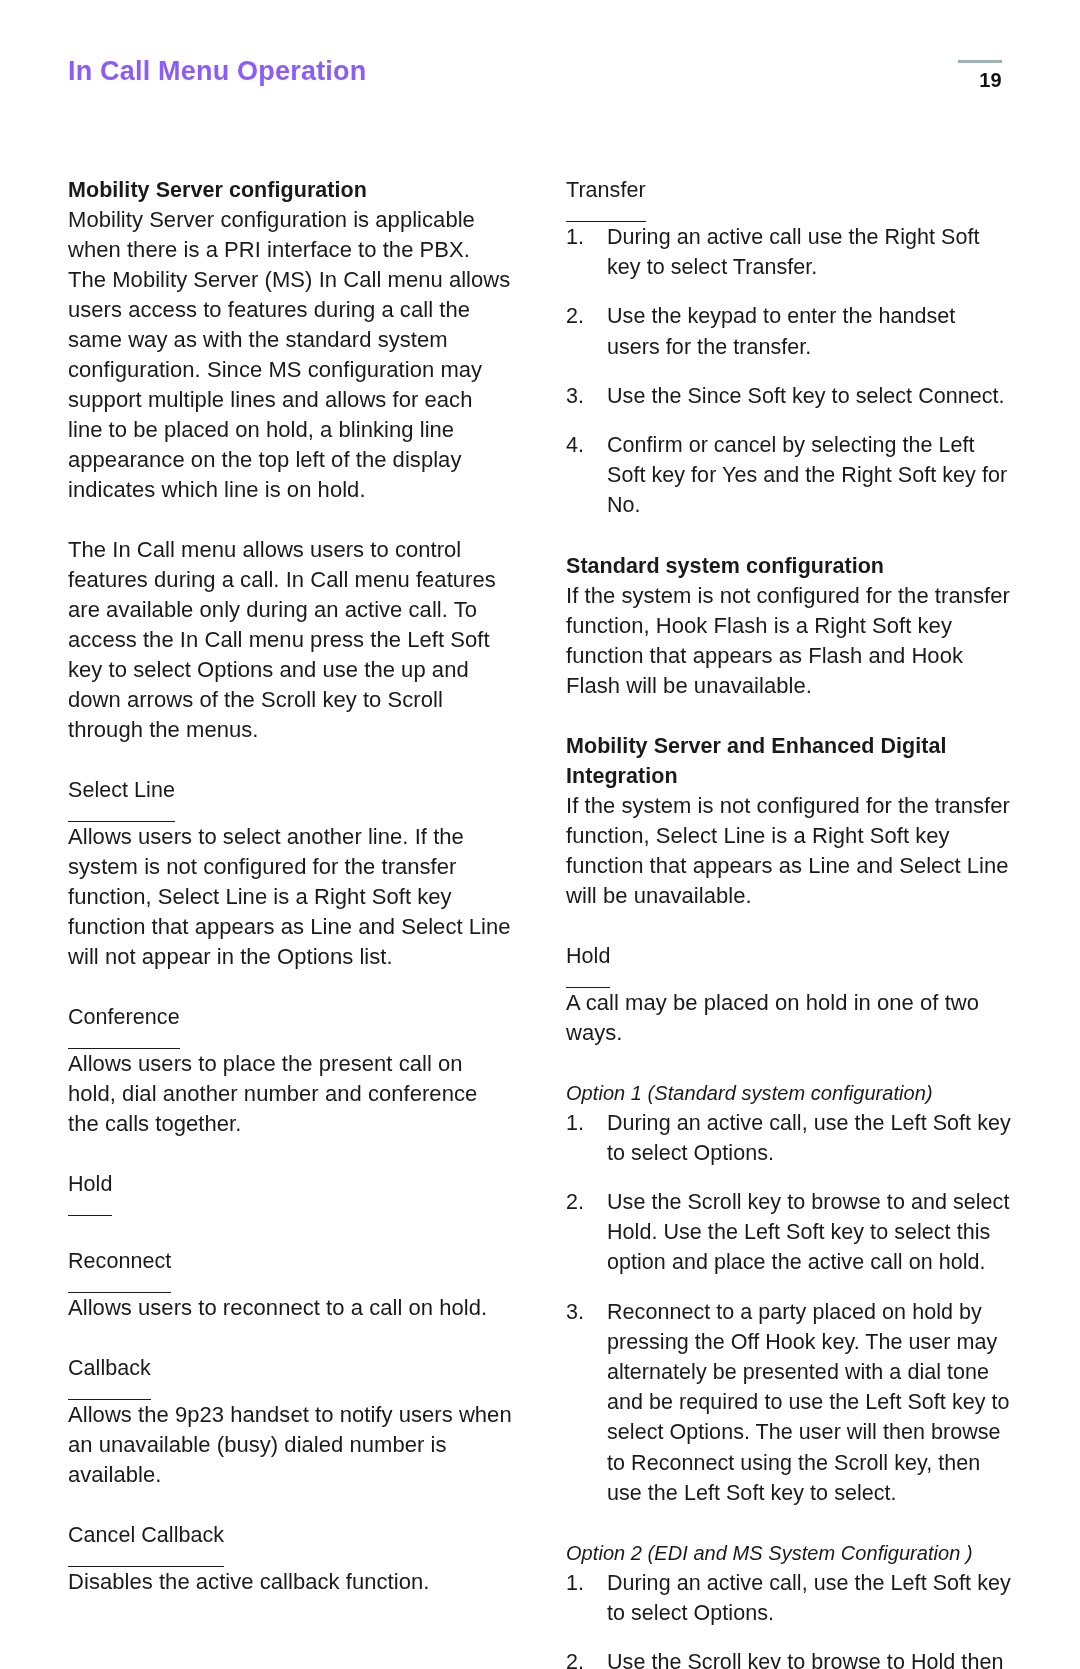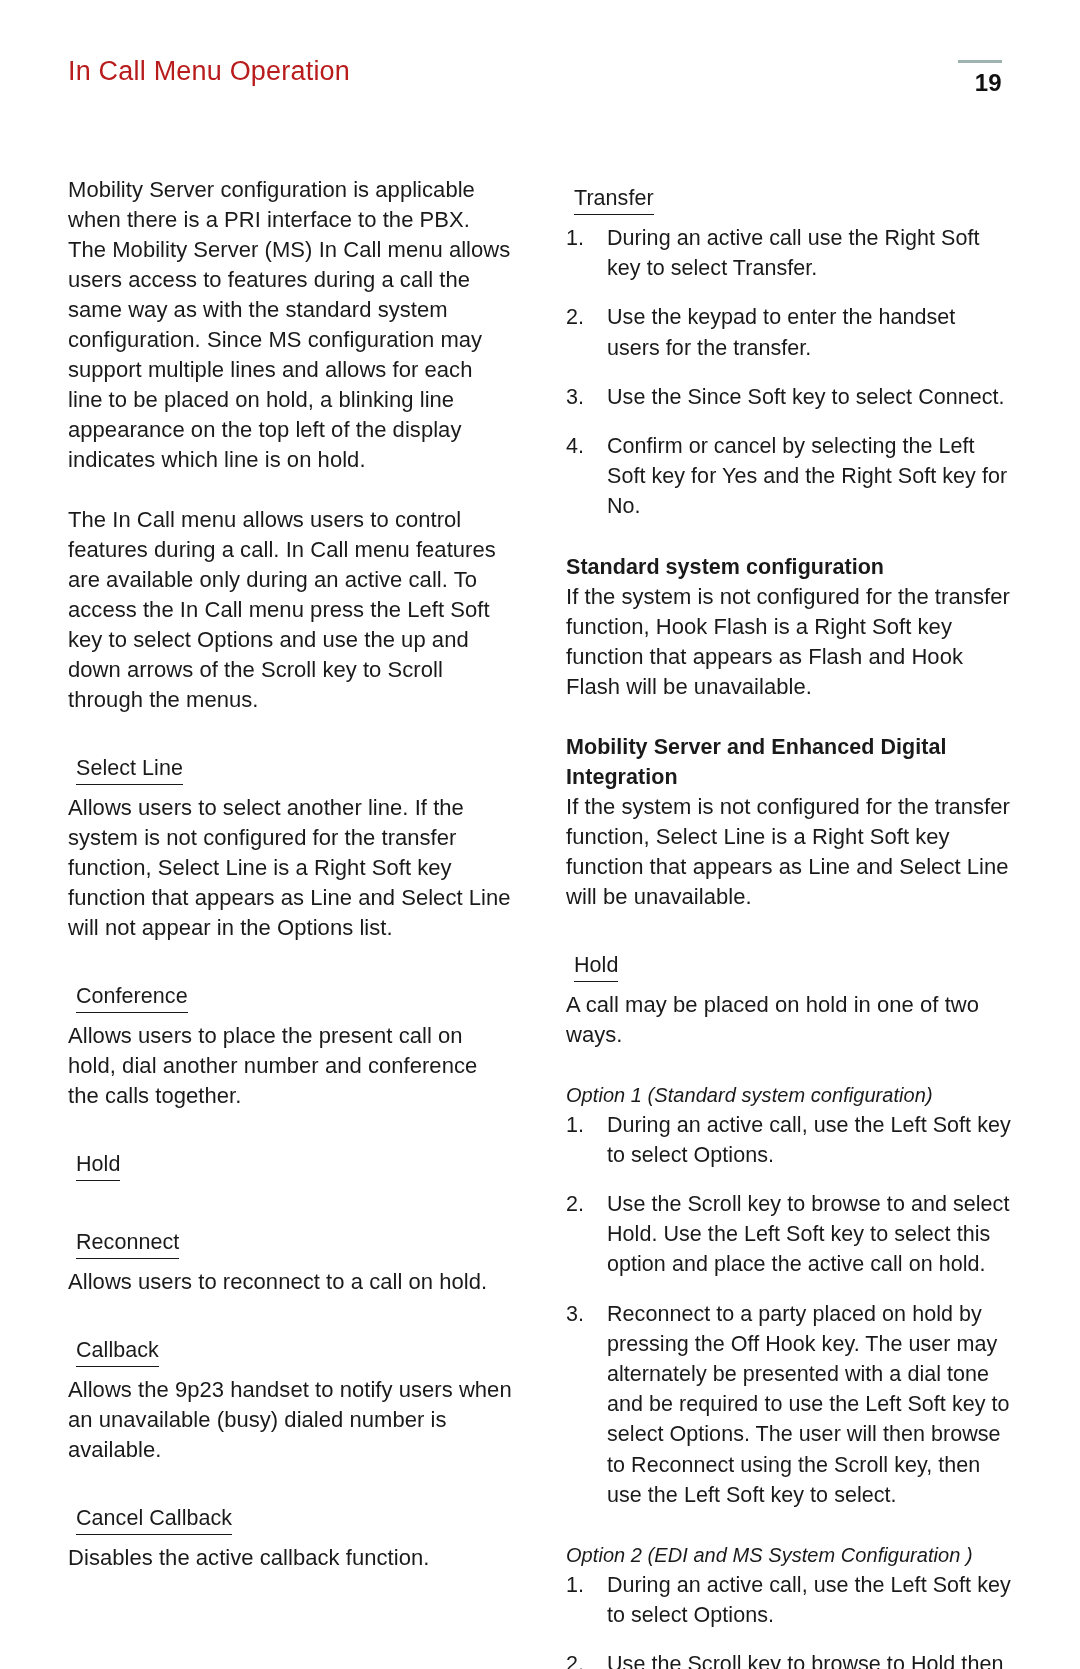--- a/index.html
+++ b/index.html
@@ -22,42 +22,42 @@
     background: #fff;
   }
 
   
   .running-head {
     position: absolute;
     left: 68px;
     top: 56px;
     font-family: "Liberation Sans", sans-serif;
     font-size: 27px;
-    font-weight: 400;
+    font-weight: 700;
     letter-spacing: 0.2px;
-    color: #b91c1c;
+    color: #8b5cf6;
     white-space: nowrap;
   }
   .folio {
     position: absolute;
     right: 78px;
     top: 60px;
     width: 58px;
     text-align: right;
   }
   .folio-rule {
     width: 44px;
     height: 3px;
     background: #9fb3b3;
     margin-left: auto;
     margin-bottom: 6px;
   }
   .folio-num {
     font-family: "Liberation Sans Narrow", "Liberation Sans", sans-serif;
-    font-size: 24px;
+    font-size: 20px;
     font-weight: 700;
     color: #111;
     letter-spacing: 0.3px;
   }
 
   
   .columns {
     position: absolute;
     left: 68px;
     top: 175px;
@@ -76,24 +76,24 @@
     font-weight: 700;
     line-height: 30px;
     letter-spacing: 0.05px;
     margin: 0;
   }
   .h-underline {
     font-size: 21.5px;
     font-weight: 400;
     line-height: 30px;
     letter-spacing: 0.05px;
-    margin: 8px;
+    margin: 0;
     display: inline-block;
     border-bottom: 1.6px solid #1a1a1a;
-    padding-bottom: 1px;
+    padding-bottom: 16px;
   }
   .h-italic {
     font-size: 20px;
     font-weight: 400;
     font-style: italic;
     line-height: 30px;
     letter-spacing: 0.05px;
     margin: 0;
   }
   p.body {
@@ -140,20 +140,21 @@
 
   <div class="folio">
     <div class="folio-rule"></div>
     <div class="folio-num">19</div>
   </div>
 
   <div class="columns">
 
     <div class="col col-left">
 
+      <div class="h-bold">Mobility Server configuration</div>
       <p class="body">Mobility Server configuration is applicable when there is a PRI interface to the PBX. The Mobility Server (MS) In Call menu allows users access to features during a call the same way as with the standard system configuration. Since MS configuration may support multiple lines and allows for each line to be placed on hold, a blinking line appearance on the top left of the display indicates which line is on hold.</p>
 
       <div class="gap-para"></div>
 
       <p class="body">The In Call menu allows users to control features during a call. In Call menu features are available only during an active call. To access the In Call menu press the Left Soft key to select Options and use the up and down arrows of the Scroll key to Scroll through the menus.</p>
 
       <div class="gap-section"></div>
 
       <div class="sub-wrap">
         <span class="h-underline">Select Line</span>

